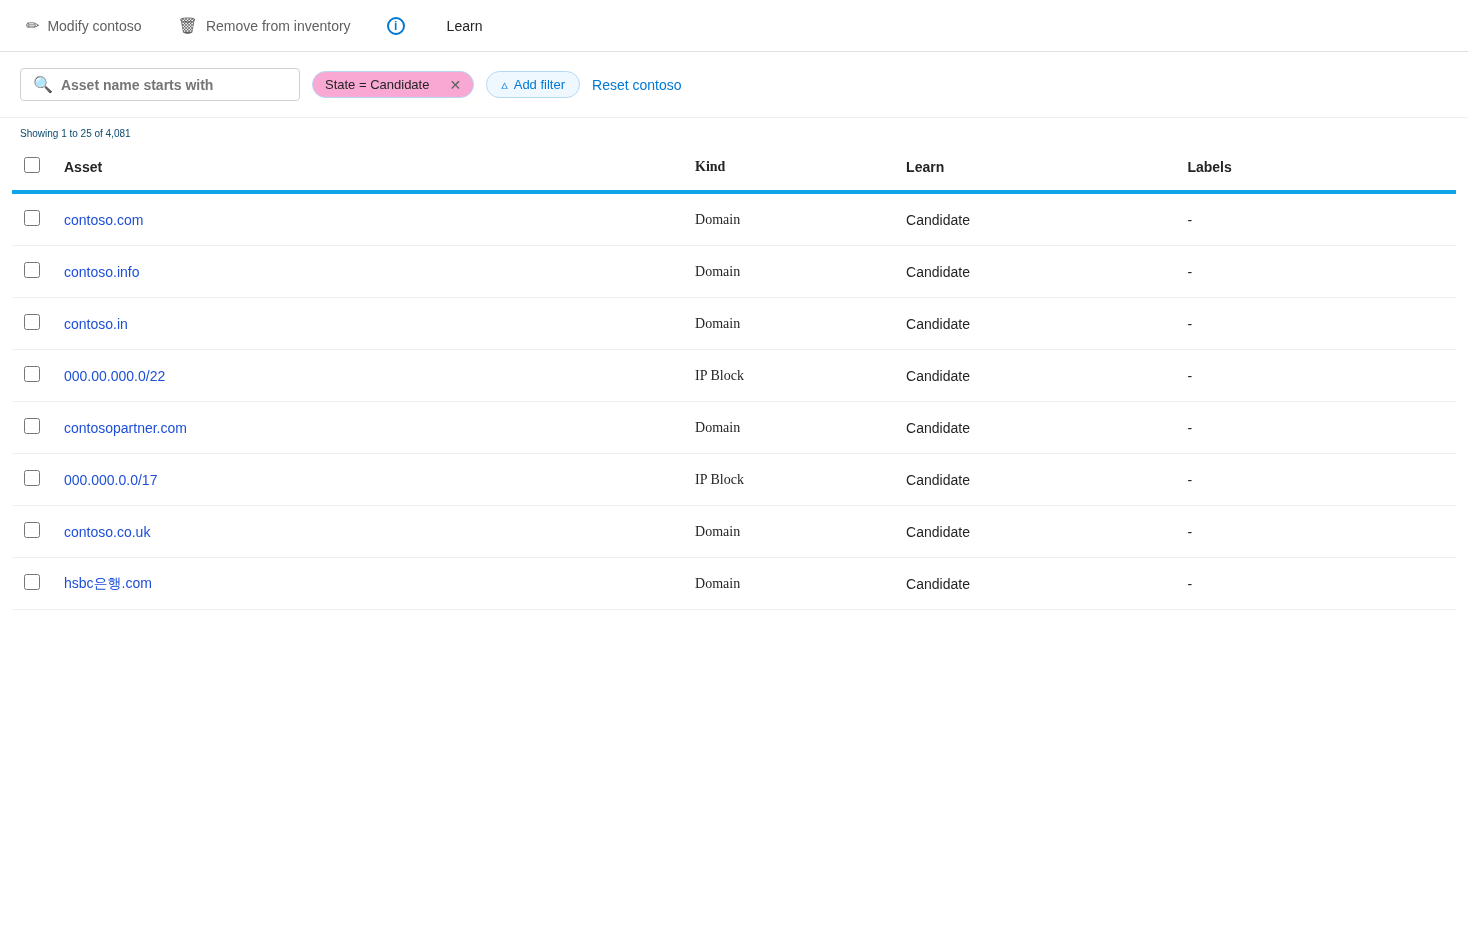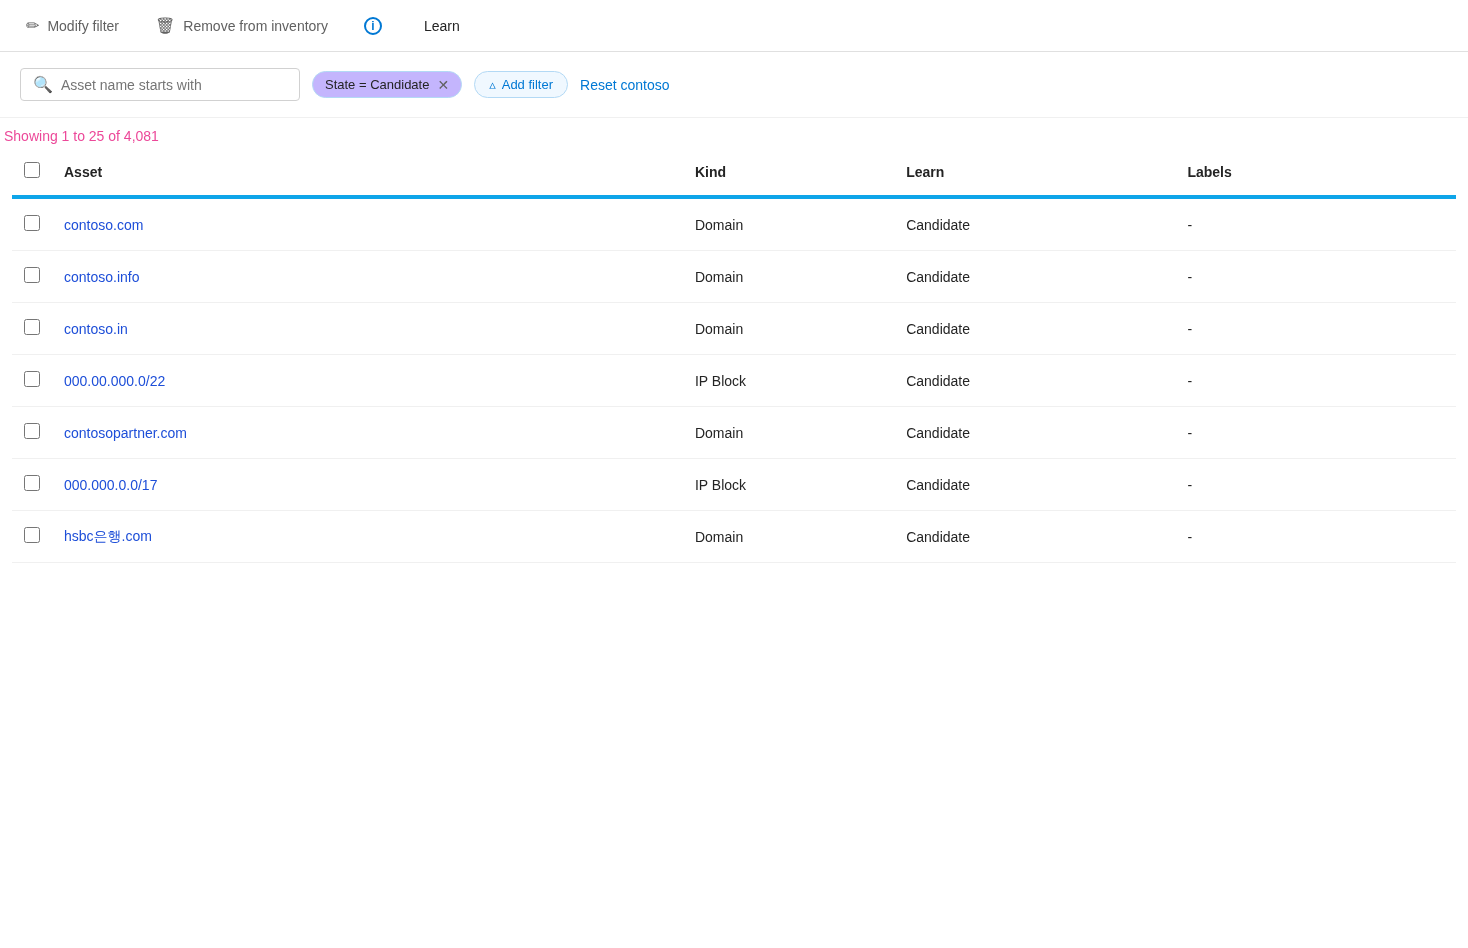--- a/index.html
+++ b/index.html
@@ -52,30 +52,31 @@
       width: 280px;
       background: #ffffff;
     }
     .search-box input {
       border: none;
       outline: none;
       font-size: 14px;
       color: #616161;
       width: 100%;
       background: transparent;
+      font-weight: bold;
     }
     .search-icon-char {
       color: #616161;
       font-size: 16px;
     }
     .filter-chip {
       display: flex;
       align-items: center;
-      gap: 8px;
-      background: #c4b5fd;
+      gap: 20px;
+      background: #f9a8d4;
       border: 1px solid #b3d9f5;
       border-radius: 16px;
       padding: 5px 12px;
       font-size: 13px;
       color: #242424;
     }
     .filter-chip-close {
       cursor: pointer;
       color: #616161;
       font-size: 14px;
@@ -100,23 +101,23 @@
       background: none;
       border: none;
       color: #0078d4;
       font-size: 14px;
       cursor: pointer;
       text-decoration: none;
     }
 
     
     .showing-count {
-      padding: 10px 20px 4px 4px;
-      font-size: 14px;
-      color: #ec4899;
+      padding: 10px 20px 4px 20px;
+      font-size: 10px;
+      color: #0c4a6e;
     }
 
     
     .table-container {
       padding: 0 12px;
     }
     table {
       width: 100%;
       border-collapse: collapse;
     }
@@ -141,38 +142,38 @@
     }
     .asset-link {
       color: #1d4ed8;
       text-decoration: none;
       cursor: pointer;
     }
 
     
     .col-checkbox { width: 44px; }
     .col-asset { width: 45%; }
-    .col-kind { width: 15%; }
+    .col-kind { width: 15%; font-family: Liberation Serif, serif; }
     .col-state { width: 20%; }
     .col-labels { width: 20%; }
 
     input[type="checkbox"] {
       width: 16px;
       height: 16px;
       cursor: pointer;
       accent-color: #0078d4;
     }
   </style>
 </head>
 <body>
 
 <div class="toolbar">
   <button class="toolbar-btn">
     <span class="toolbar-icon">✏</span>
-    <span>Modify filter</span>
+    <span>Modify contoso</span>
   </button>
   <button class="toolbar-btn">
     <span class="toolbar-icon">🗑</span>
     <span>Remove from inventory</span>
   </button>
   <button class="toolbar-btn">
     <span class="toolbar-icon" style="width:18px;height:18px;border:2px solid #0078d4;border-radius:50%;display:inline-flex;align-items:center;justify-content:center;color:#0078d4;font-size:12px;font-weight:bold;">i</span>
     <span style="color:#242424;margin-left:34px;">Learn</span>
   </button>
 </div>
@@ -285,20 +286,31 @@
       </td>
       <td class="col-kind">IP Block</td>
       <td class="col-state">Candidate</td>
       <td class="col-labels">-</td>
     </tr>
         <tr>
       <td class="col-checkbox">
         <input type="checkbox" style="">
       </td>
       <td class="col-asset">
+        <a class="asset-link">contoso.co.uk</a>
+      </td>
+      <td class="col-kind">Domain</td>
+      <td class="col-state">Candidate</td>
+      <td class="col-labels">-</td>
+    </tr>
+        <tr>
+      <td class="col-checkbox">
+        <input type="checkbox" style="">
+      </td>
+      <td class="col-asset">
         <a class="asset-link">hsbc은행.com</a>
       </td>
       <td class="col-kind">Domain</td>
       <td class="col-state">Candidate</td>
       <td class="col-labels">-</td>
     </tr>
       </tbody>
   </table>
 </div>
 

